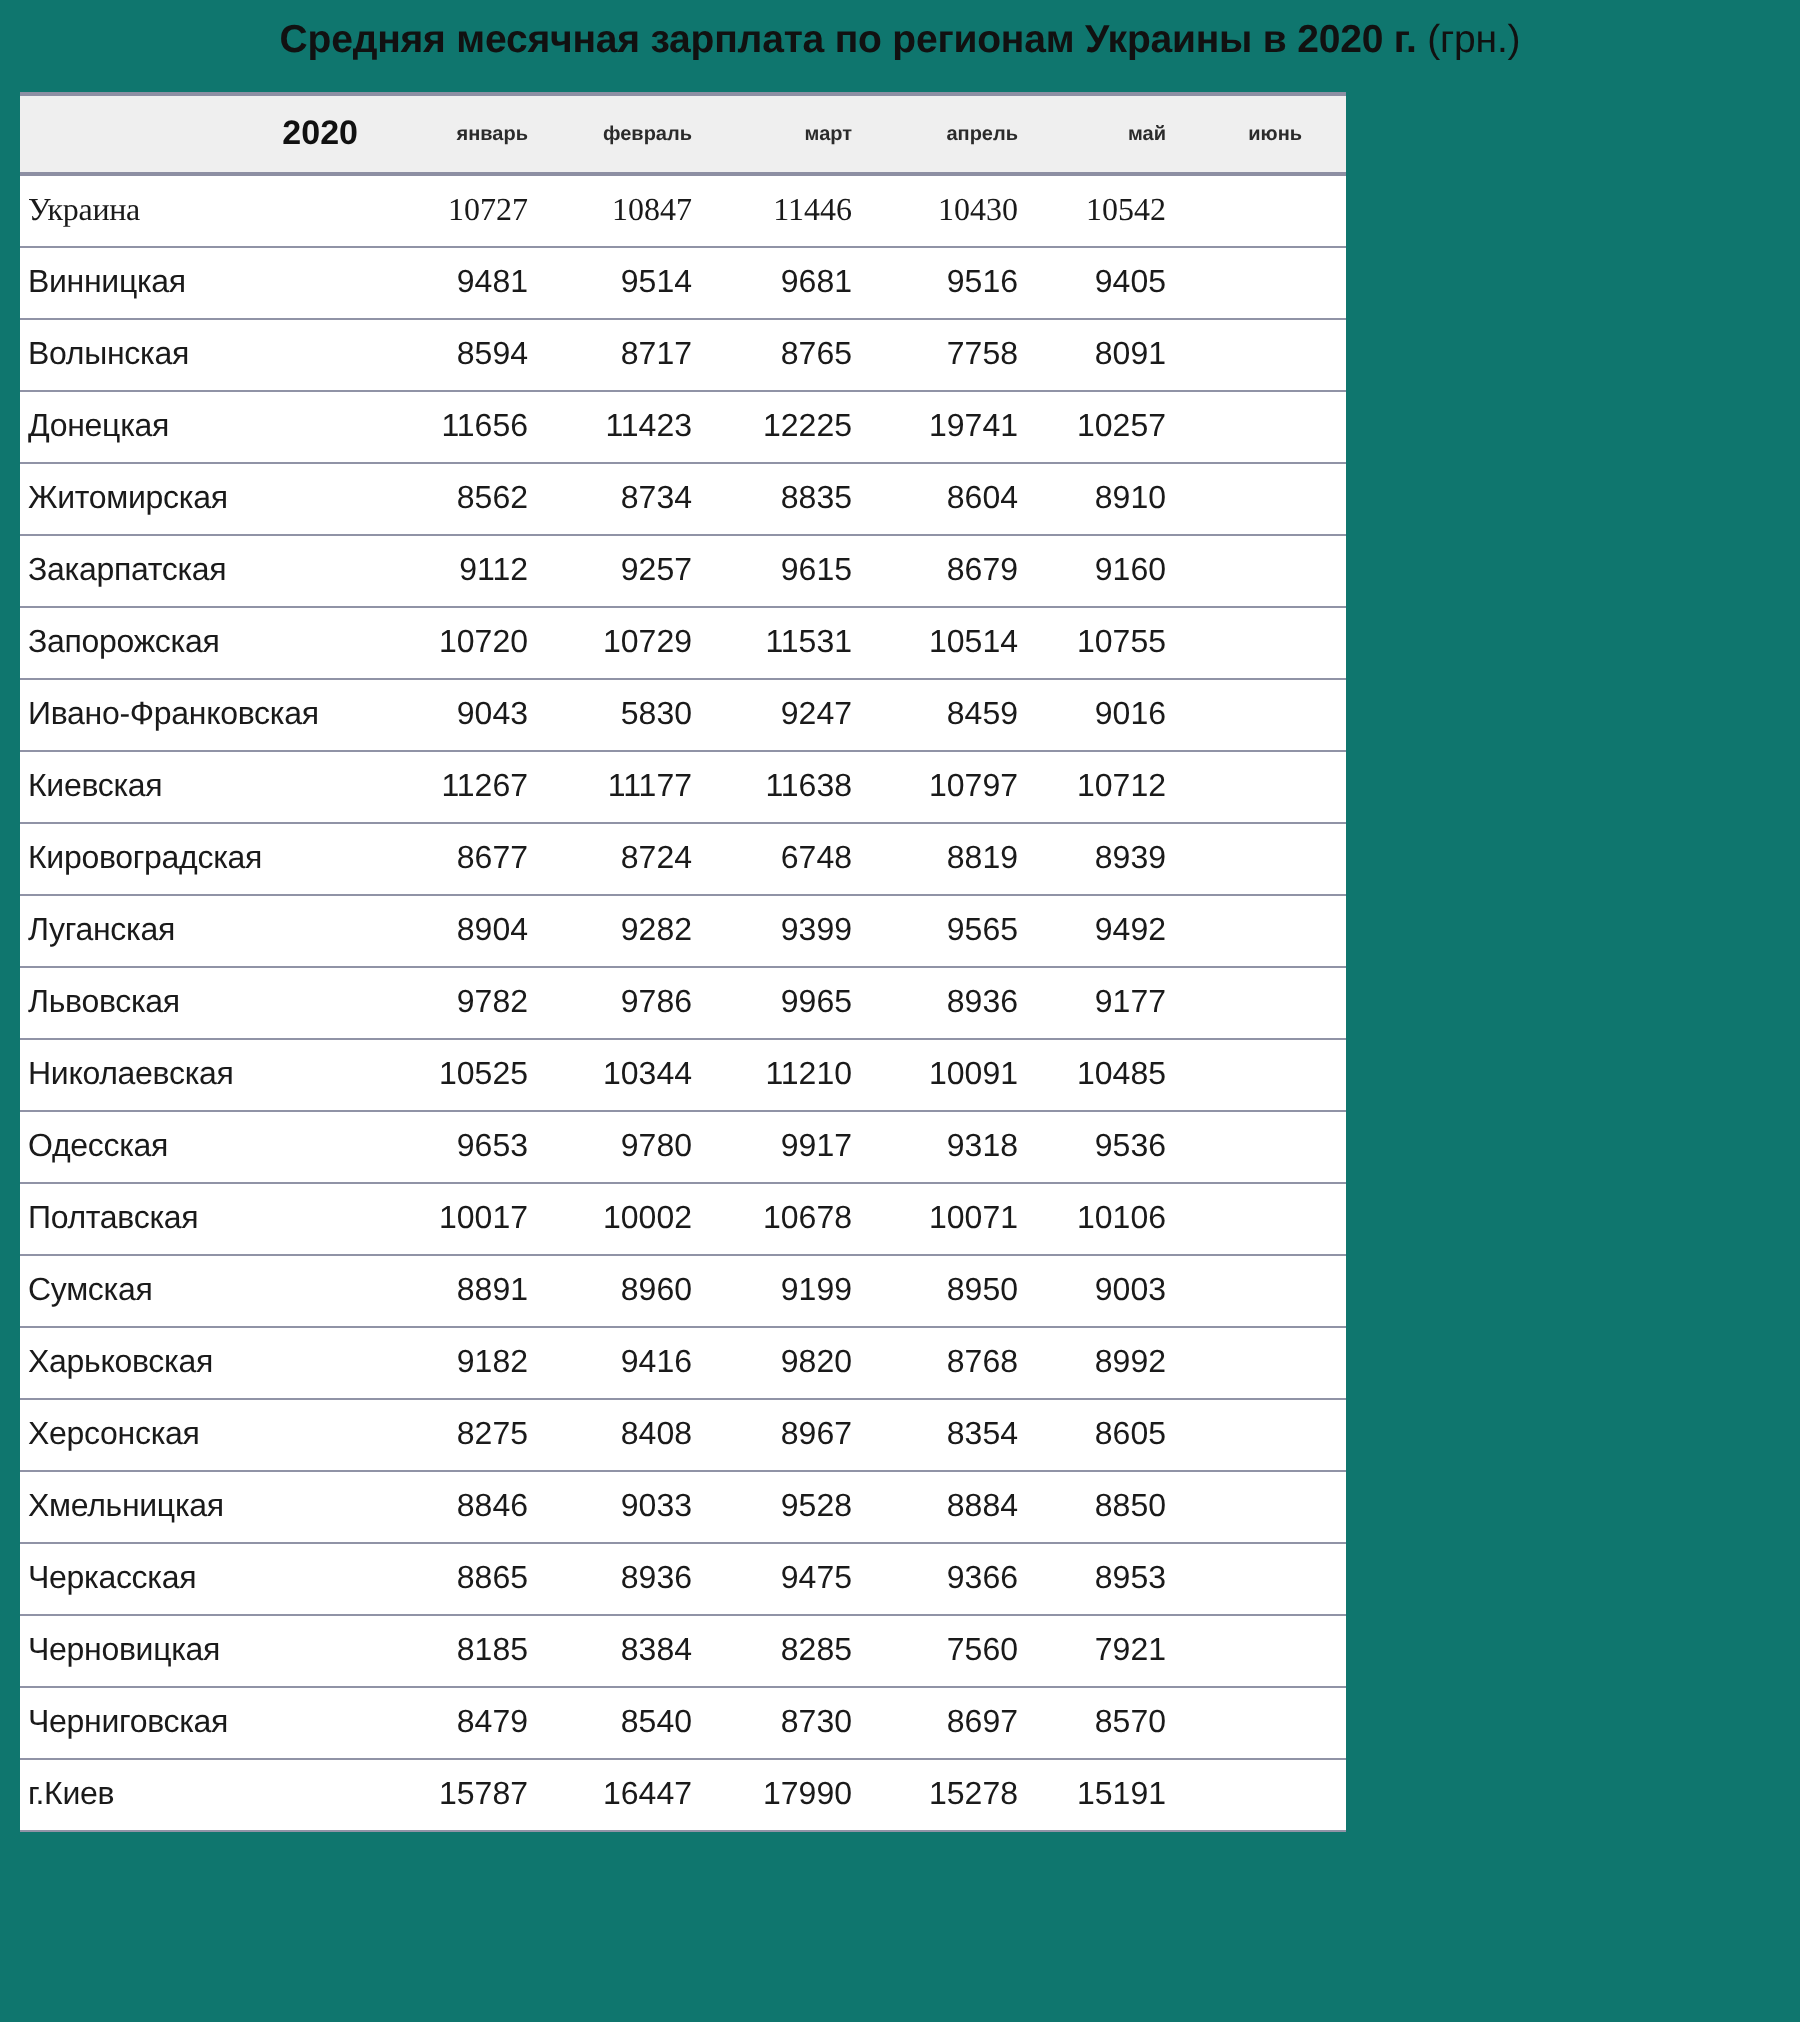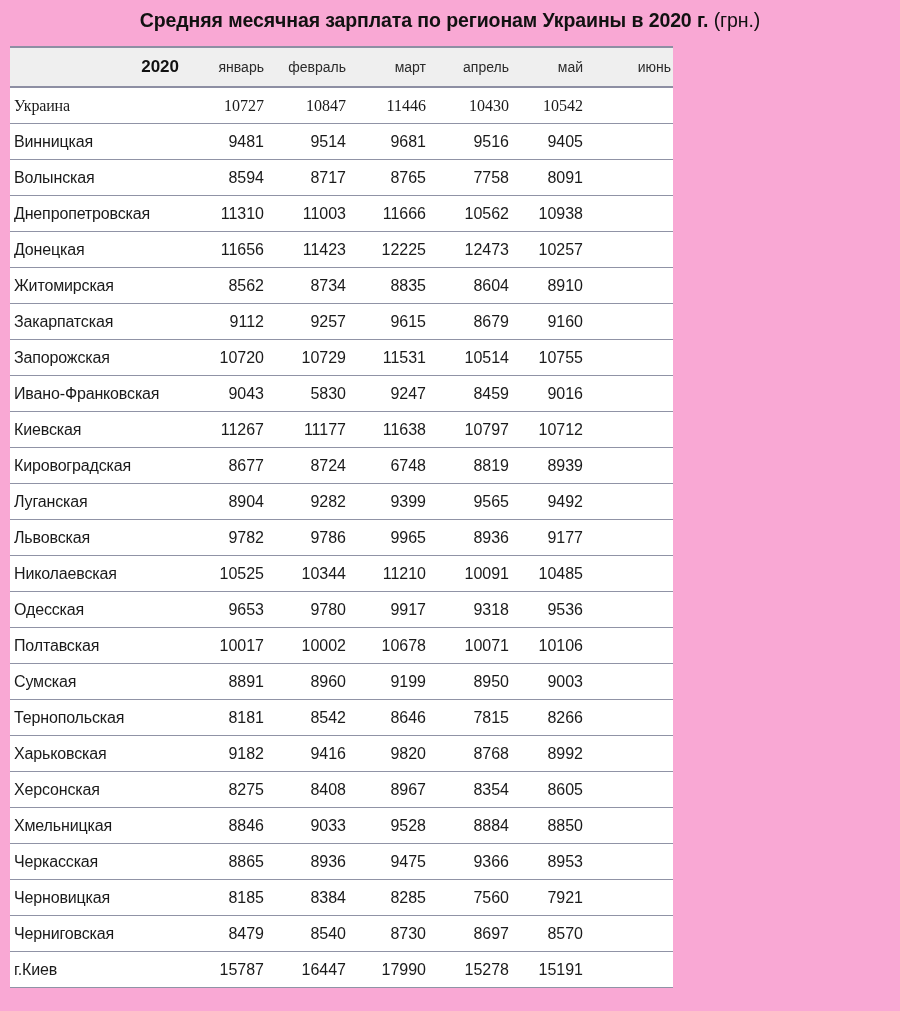--- a/index.html
+++ b/index.html
@@ -12,21 +12,21 @@
     height: 1011px;
     font-family: "Liberation Sans", sans-serif;
     color: #1a1a1a;
     overflow: hidden;
   }
 
   .page {
     position: relative;
     width: 900px;
     height: 1011px;
-    background: #f9a8d4;
+    background: #0f766e;
   }
 
   
   .title {
     position: absolute;
     left: 0;
     top: 8px;
     width: 900px;
     text-align: center;
     font-size: 19.5px;
@@ -65,39 +65,39 @@
   table.data col.c-m6     { width: 83px; }
 
   
   thead tr {
     background: #efefef;
   }
   thead th {
     padding: 0;
     height: 38px;
     vertical-align: middle;
-    font-weight: normal;
-    font-size: 14px;
+    font-weight: bold;
+    font-size: 10px;
     color: #2b2b2b;
     border-top: 2px solid #8d8fa3;
     border-bottom: 2px solid #8d8fa3;
   }
   th.h-year {
     text-align: right;
     font-weight: bold;
     font-size: 17px;
     color: #111111;
     padding-right: 16px;
   }
   th.h-month {
     text-align: right;
     padding-right: 7px;
   }
   th.h-month.last {
-    padding-right: 2px;
+    padding-right: 22px;
   }
 
   
   tbody td {
     height: 35px;
     padding: 0;
     vertical-align: middle;
     font-size: 16px;
     color: #1a1a1a;
     border-bottom: 1.6px solid #9093a6;
@@ -176,34 +176,25 @@
           <tr>
             <td class="region">Волынская</td>
             <td class="num">8594</td>
             <td class="num">8717</td>
             <td class="num">8765</td>
             <td class="num">7758</td>
             <td class="num">8091</td>
             <td class="num empty"></td>
           </tr>
           <tr>
-            <td class="region">Днепропетровская</td>
-            <td class="num">11310</td>
-            <td class="num">11003</td>
-            <td class="num">11666</td>
-            <td class="num">10562</td>
-            <td class="num">10938</td>
-            <td class="num empty"></td>
-          </tr>
-          <tr>
             <td class="region">Донецкая</td>
             <td class="num">11656</td>
             <td class="num">11423</td>
             <td class="num">12225</td>
-            <td class="num">12473</td>
+            <td class="num">19741</td>
             <td class="num">10257</td>
             <td class="num empty"></td>
           </tr>
           <tr>
             <td class="region">Житомирская</td>
             <td class="num">8562</td>
             <td class="num">8734</td>
             <td class="num">8835</td>
             <td class="num">8604</td>
             <td class="num">8910</td>
@@ -302,29 +293,20 @@
           <tr>
             <td class="region">Сумская</td>
             <td class="num">8891</td>
             <td class="num">8960</td>
             <td class="num">9199</td>
             <td class="num">8950</td>
             <td class="num">9003</td>
             <td class="num empty"></td>
           </tr>
           <tr>
-            <td class="region">Тернопольская</td>
-            <td class="num">8181</td>
-            <td class="num">8542</td>
-            <td class="num">8646</td>
-            <td class="num">7815</td>
-            <td class="num">8266</td>
-            <td class="num empty"></td>
-          </tr>
-          <tr>
             <td class="region">Харьковская</td>
             <td class="num">9182</td>
             <td class="num">9416</td>
             <td class="num">9820</td>
             <td class="num">8768</td>
             <td class="num">8992</td>
             <td class="num empty"></td>
           </tr>
           <tr>
             <td class="region">Херсонская</td>

